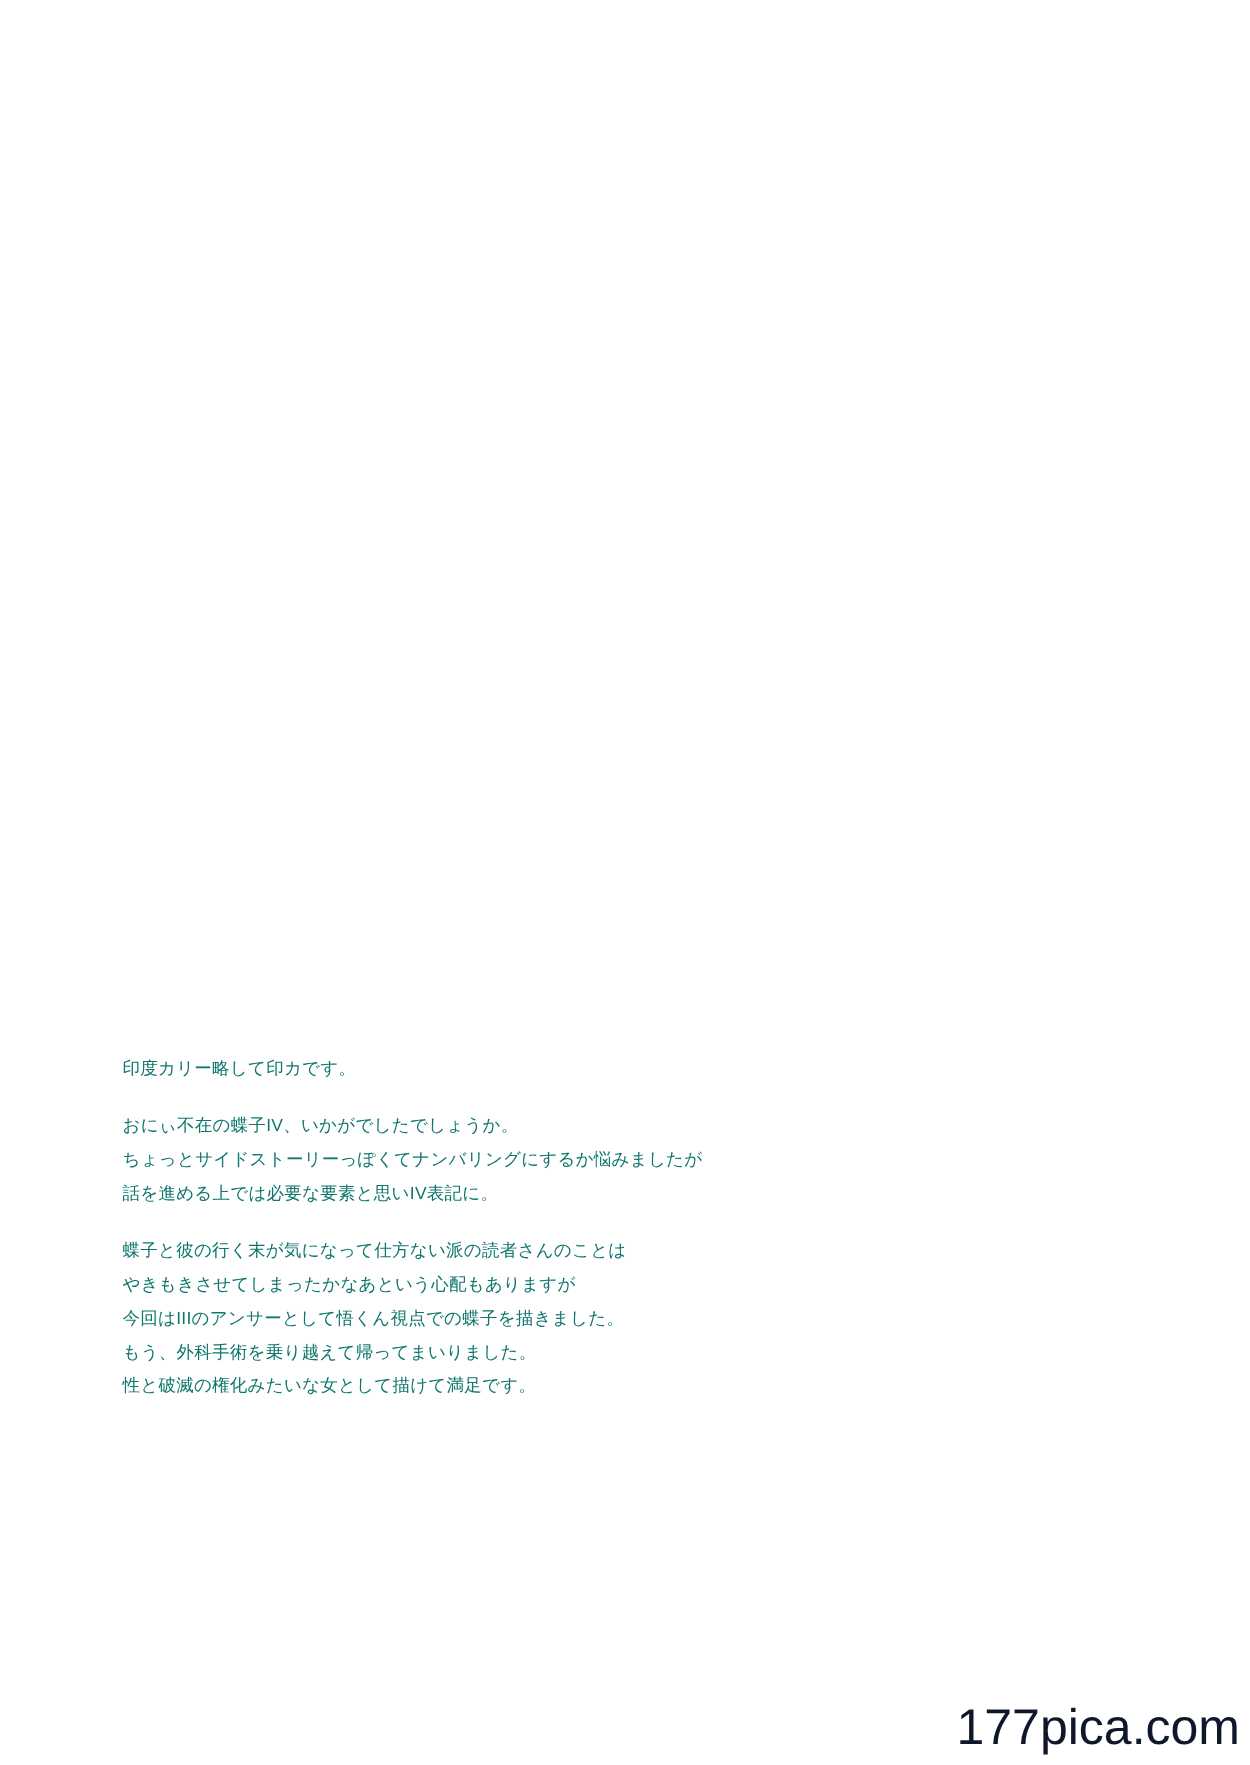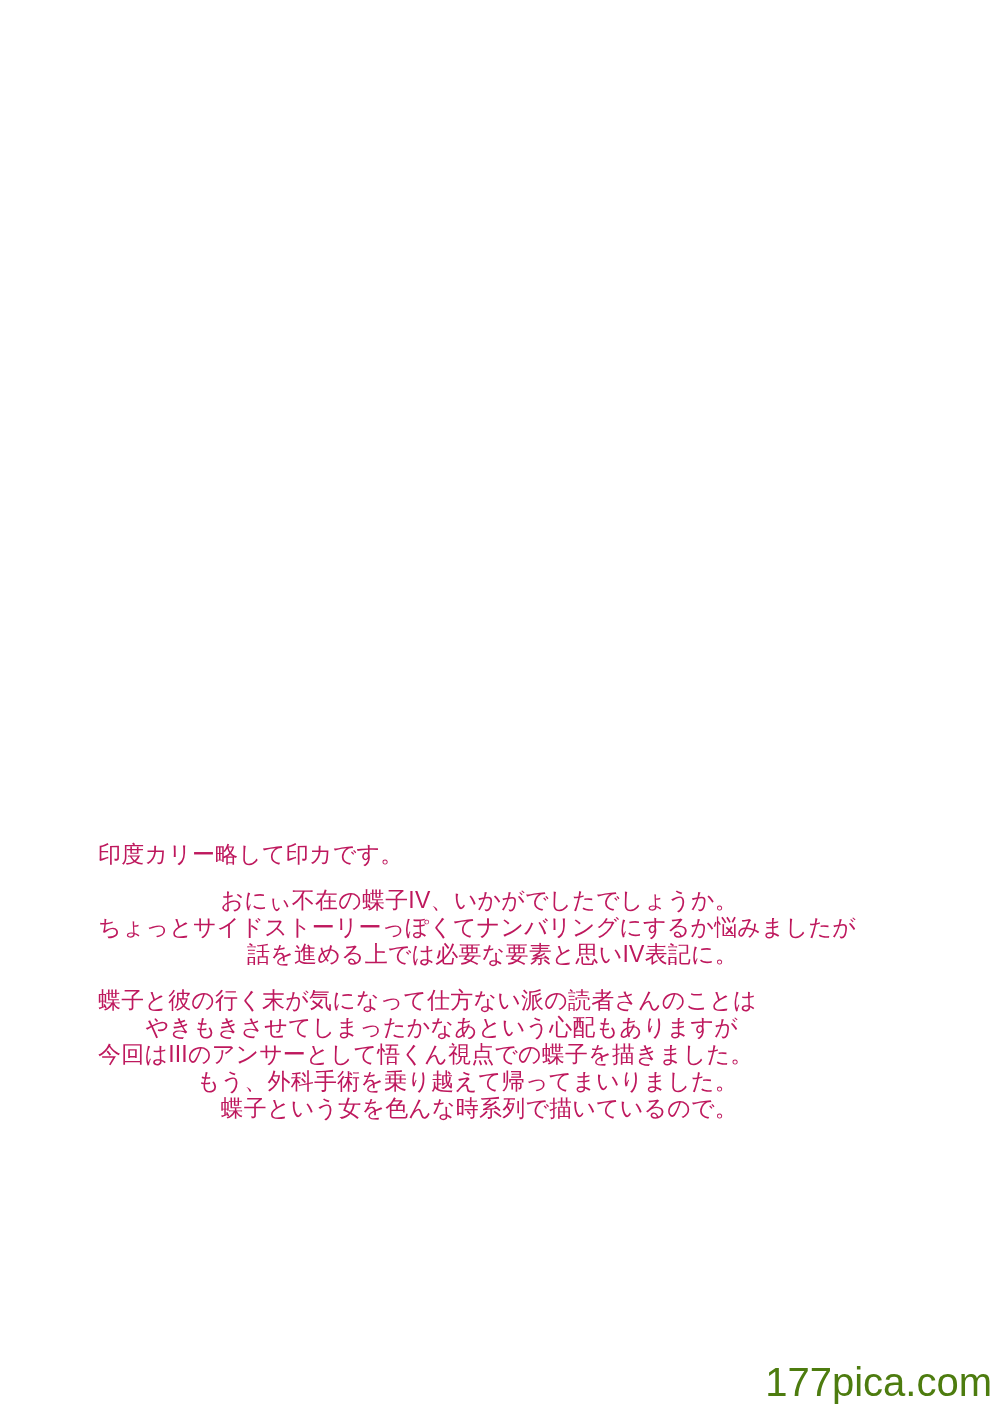--- a/index.html
+++ b/index.html
@@ -13,39 +13,38 @@
     height: 1412px;
     background: #ffffff;
     overflow: hidden;
     font-family: "Liberation Sans", "DejaVu Sans", sans-serif;
   }
   .afterword {
     position: absolute;
     left: 98px;
     top: 841px;
     width: 640px;
-    color: #be185d;
-    font-size: 23px;
+    color: #0f766e;
+    font-size: 14px;
     line-height: 27px;
     letter-spacing: 0.2px;
   }
   .para + .para {
     margin-top: 19px;
-    text-align: right;
   }
   .line {
     white-space: nowrap;
   }
   .watermark {
     position: absolute;
     right: 8px;
     top: 1360px;
     font-size: 40px;
     line-height: 44px;
-    color: #4d7c0f;
+    color: #0f172a;
     font-family: "Liberation Sans", sans-serif;
   }
 </style>
 </head>
 <body>
 
 <div class="page">
 
   <div class="afterword">
 
@@ -57,21 +56,21 @@
       <div class="line">おにぃ不在の蝶子IV、いかがでしたでしょうか。</div>
       <div class="line">ちょっとサイドストーリーっぽくてナンバリングにするか悩みましたが</div>
       <div class="line">話を進める上では必要な要素と思いIV表記に。</div>
     </div>
 
     <div class="para">
       <div class="line">蝶子と彼の行く末が気になって仕方ない派の読者さんのことは</div>
       <div class="line">やきもきさせてしまったかなあという心配もありますが</div>
       <div class="line">今回はIIIのアンサーとして悟くん視点での蝶子を描きました。</div>
       <div class="line">もう、外科手術を乗り越えて帰ってまいりました。</div>
-      <div class="line">蝶子という女を色んな時系列で描いているので。</div>
+      <div class="line">性と破滅の権化みたいな女として描けて満足です。</div>
     </div>
 
 
 
   </div>
 
   <div class="watermark">177pica.com</div>
 
 </div>
 

